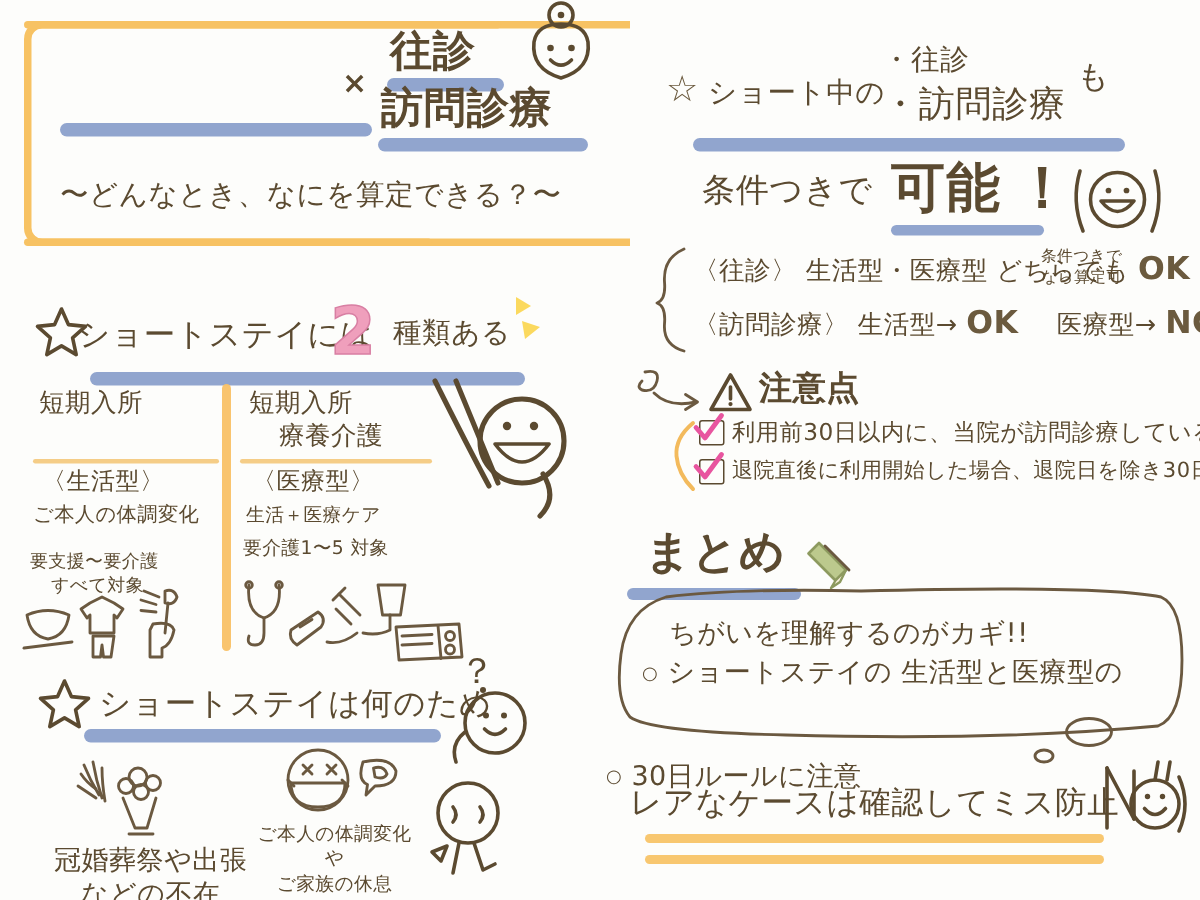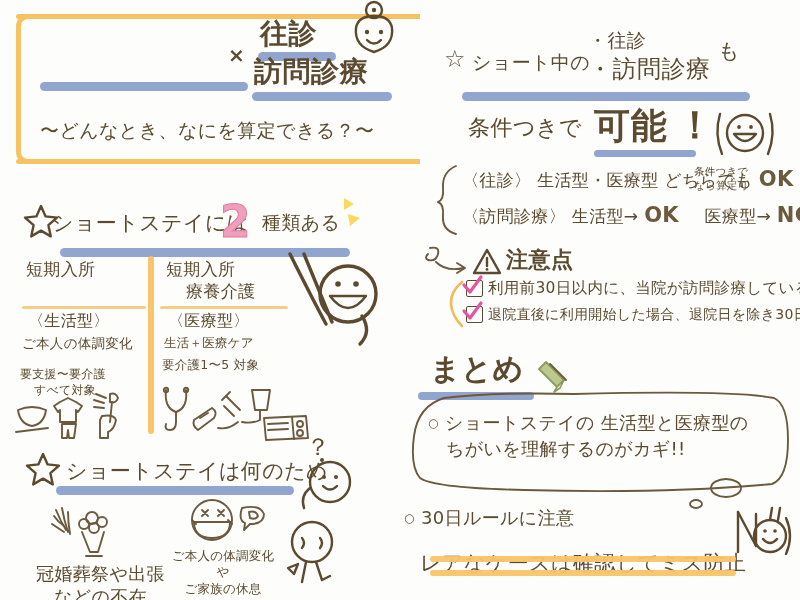--- a/index.html
+++ b/index.html
@@ -176,33 +176,33 @@
 
   <div class="abs" style="left:404px;top:388px;">
     <svg width="392" height="120" viewBox="0 0 392 120">
       <path class="st-fine" d="M170 6 Q330 2 370 10 Q384 16 384 52 Q384 90 368 96 Q260 106 120 102 Q30 100 16 90 Q6 78 10 48 Q14 18 40 10 Q90 4 170 6"></path>
       <ellipse cx="322" cy="100" rx="15" ry="9" class="st-fine"></ellipse>
       <ellipse cx="292" cy="116" rx="6" ry="4" class="st-fine"></ellipse>
     </svg>
   </div>
 
   <div class="abs ink" style="left:428px;top:410px;font-size:18px;line-height:1.42;">
+    <div style="padding-left:18px;">ちがいを理解するのがカギ!!</div>
     <div>
       <span style="font-size:12px;vertical-align:middle;">○</span>
       <span>ショートステイの 生活型と医療型の</span>
     </div>
-    <div style="padding-left:18px;">ちがいを理解するのがカギ!!</div>
   </div>
 
   <div class="abs ink" style="left:404px;top:472px;font-size:18px;margin-top:36px;">
     <span style="font-size:12px;vertical-align:middle;">○</span>
     <span>30日ルールに注意</span>
   </div>
 
-  <div class="abs ink" style="left:420px;top:552px;font-size:21px;">レアなケースは確認してミス防止</div>
+  <div class="abs ink" style="left:420px;top:524px;font-size:21px;">レアなケースは確認してミス防止</div>
   <div class="abs ul-org" style="left:430px;top:556px;width:306px;"></div>
   <div class="abs ul-org" style="left:430px;top:570px;width:306px;"></div>
 
   <div class="abs" style="left:726px;top:502px;">
     <svg width="64" height="60" viewBox="0 0 64 60">
       <path class="st" d="M12 10 L12 50"></path>
       <path class="st" d="M12 10 L30 44"></path>
       <path class="st" d="M30 44 L30 12"></path>
       <path class="st" d="M46 6 L44 18"></path>
       <path class="st" d="M54 6 L52 18"></path>
@@ -325,21 +325,21 @@
       <path class="st" d="M44 48 Q62 72 80 48 Z" fill="#fff"></path>
       <path class="st-th" d="M76 68 Q86 84 74 96"></path>
     </svg>
   </div>
 
   <div class="abs" style="left:26px;top:452px;">
     <svg width="34" height="34" viewBox="0 0 34 34">
       <path class="st" d="M17 2 L21.6 12.4 L33 13.6 L24.4 21.2 L26.8 32.4 L17 26.6 L7.2 32.4 L9.6 21.2 L1 13.6 L12.4 12.4 Z" fill="#fdf6e4"></path>
     </svg>
   </div>
-  <div class="abs ink" style="left:66px;top:460px;font-size:21px;">ショートステイは何のため</div>
+  <div class="abs ink" style="left:66px;top:460px;font-size:21px;font-family:Liberation Mono, monospace;">ショートステイは何のため</div>
   <div class="abs ul-blue" style="left:56px;top:486px;width:238px;"></div>
   <div class="abs ink" style="left:306px;top:434px;font-size:24px;">？</div>
 
   <div class="abs" style="left:296px;top:456px;">
     <svg width="68" height="58" viewBox="0 0 68 58">
       <circle cx="26" cy="4" r="2" fill="#5b4a30"></circle>
       <circle cx="34" cy="26" r="20" class="st" fill="#fff"></circle>
       <circle cx="28" cy="21" r="2" fill="#5b4a30"></circle>
       <circle cx="40" cy="21" r="2" fill="#5b4a30"></circle>
       <path class="st" d="M27 30 Q34 37 41 30"></path>

